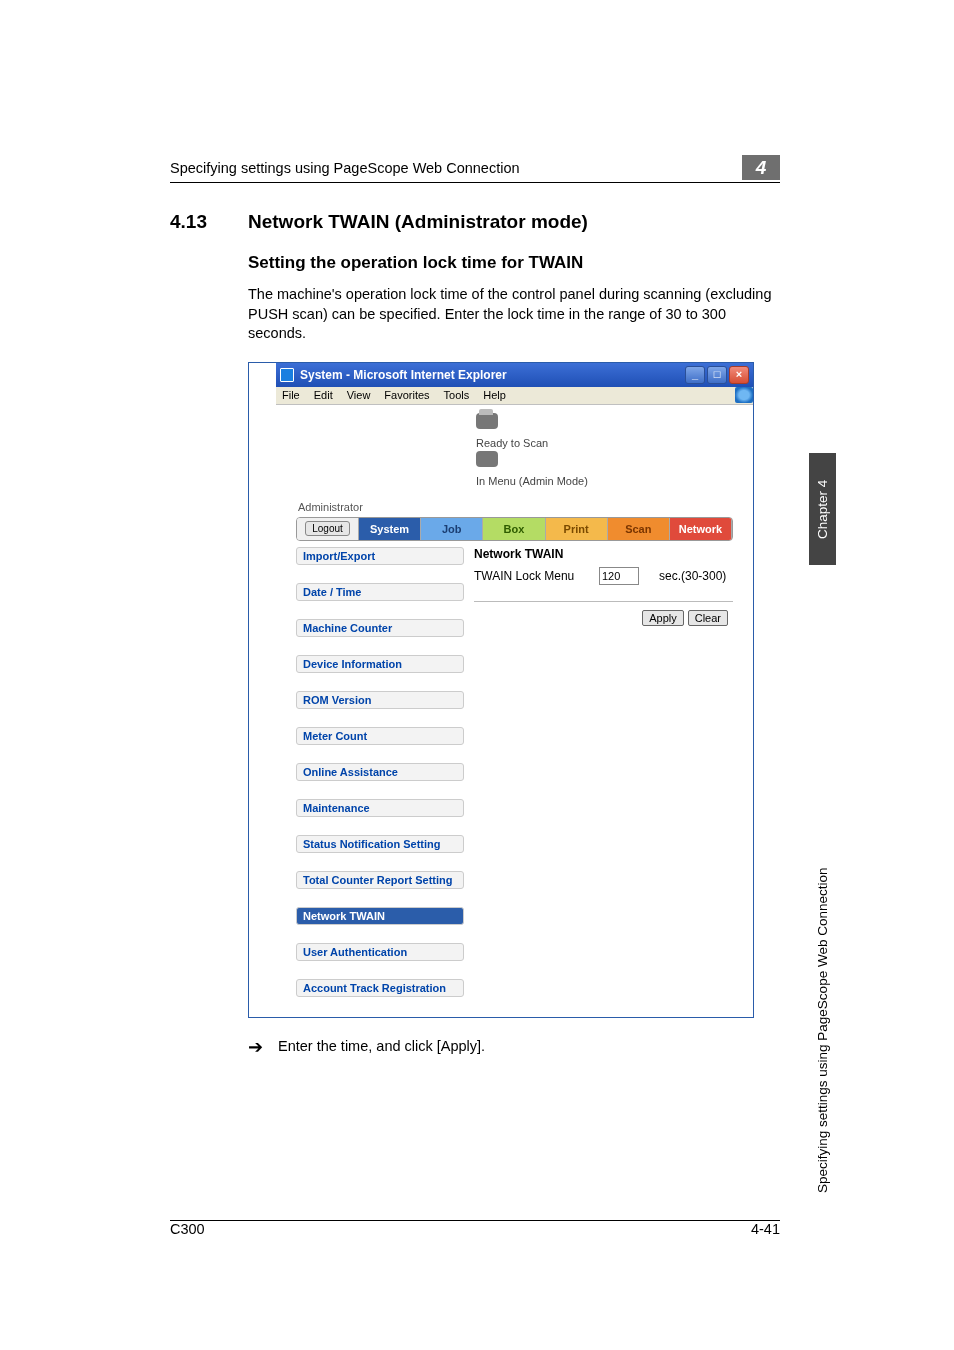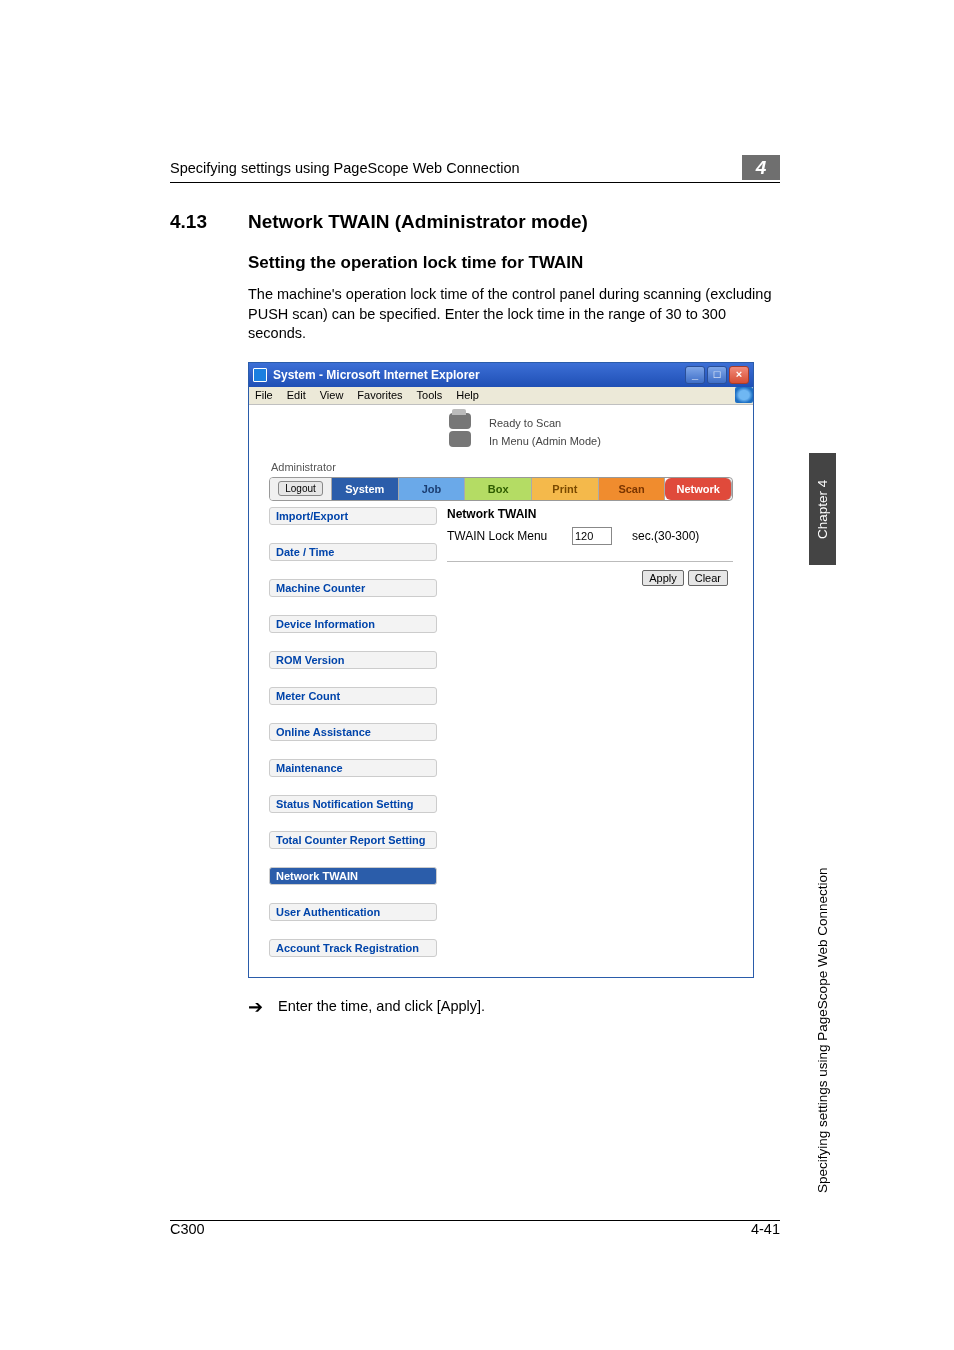--- a/index.html
+++ b/index.html
@@ -63,20 +63,21 @@
     line-height: 1.35;
   }
 
   
   .window {
     margin-left: 78px;
     margin-top: 18px;
     width: 506px;
     border: 1px solid #2a5caa;
     font-size: 11px;
+    padding-left: 27px;
   }
   .titlebar {
     height: 24px;
     background: linear-gradient(#3c6fd6, #1f4fb5);
     display: flex;
     align-items: center;
     padding: 0 4px;
     color: #fff;
     font-weight: bold;
     font-size: 12px;
@@ -120,23 +121,24 @@
     border-radius: 2px;
   }
 
   .window-body {
     background: #fff;
     padding: 8px 10px 20px 10px;
   }
 
   .status-row {
     display: flex;
-    align-items: flex-end;
-    gap: 18px;
+    align-items: flex-start;
+    gap: 8px;
     margin-left: 190px;
+    flex-direction: column;
   }
   .status-icon {
     width: 22px; height: 16px;
     background: #777;
     border-radius: 4px;
     position: relative;
   }
   .status-icon.printer::after {
     content: "";
     position: absolute;
@@ -185,21 +187,21 @@
     padding: 1px 6px;
     background:#e6e6e6;
     border:1px solid #888;
     border-radius:3px;
   }
   .tab-system  { background:#2b5daa; }
   .tab-job     { background:#6aa9e9; color:#1b3e72;}
   .tab-box     { background:#b4dc64; color:#2e5c00;}
   .tab-print   { background:#f4b94b; color:#7a4a00;}
   .tab-scan    { background:#f08c2e; color:#7a3500;}
-  .tab-network { background:#e04a3b;border-radius:6px; }
+  .tab-network { background:#e04a3b; }
 
   .main-cols {
     display:flex;
     margin-top: 6px;
     margin-left:10px;
     margin-right:10px;
     gap: 10px;
   }
 
   .sidebar {

